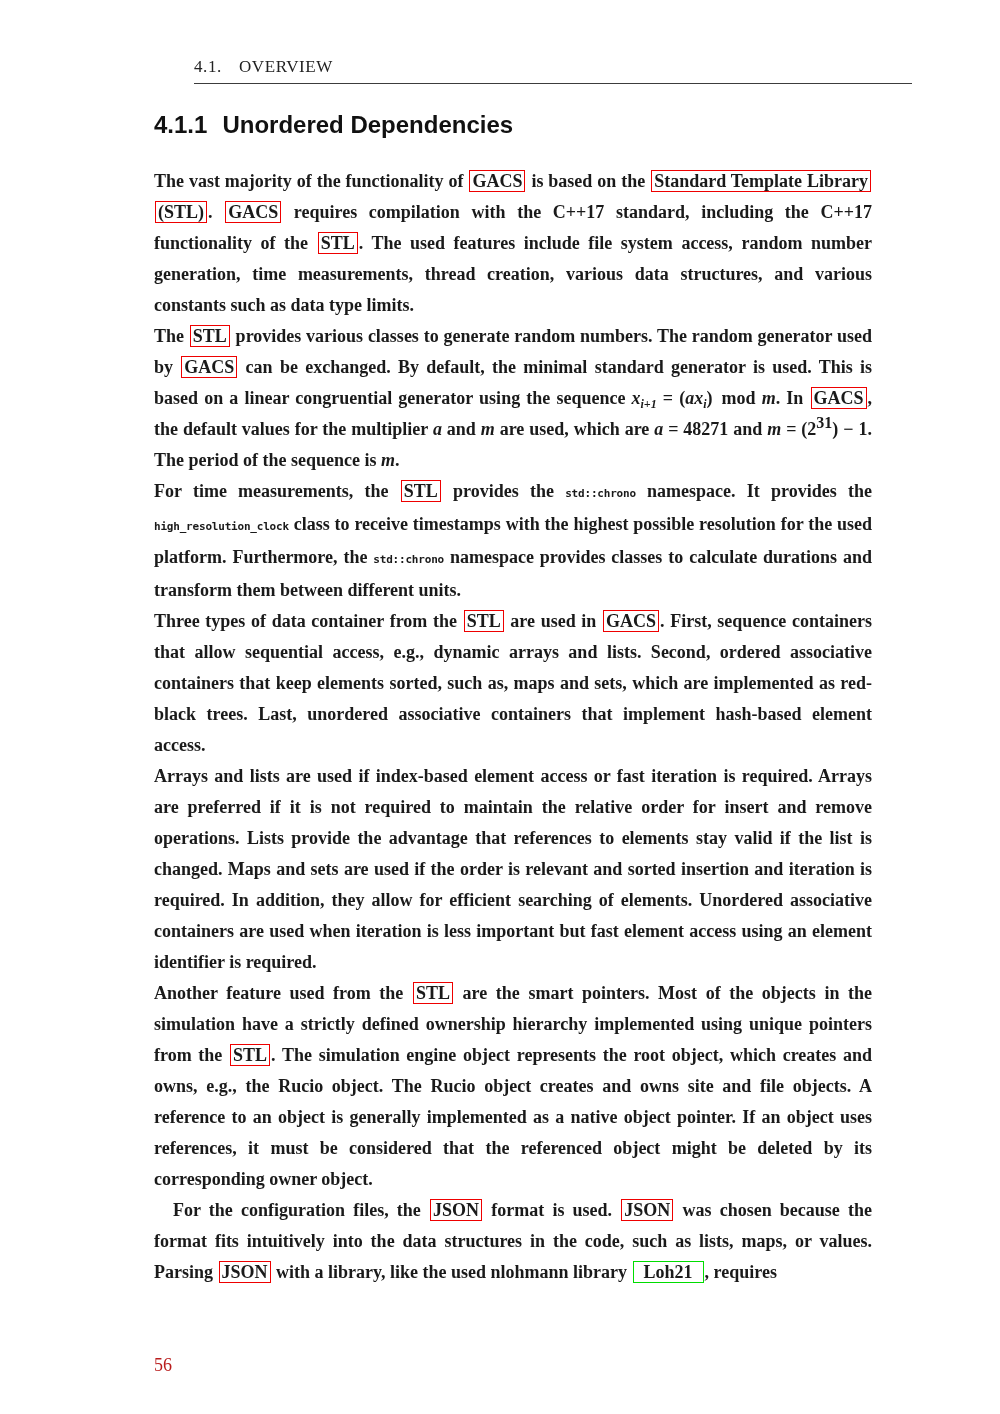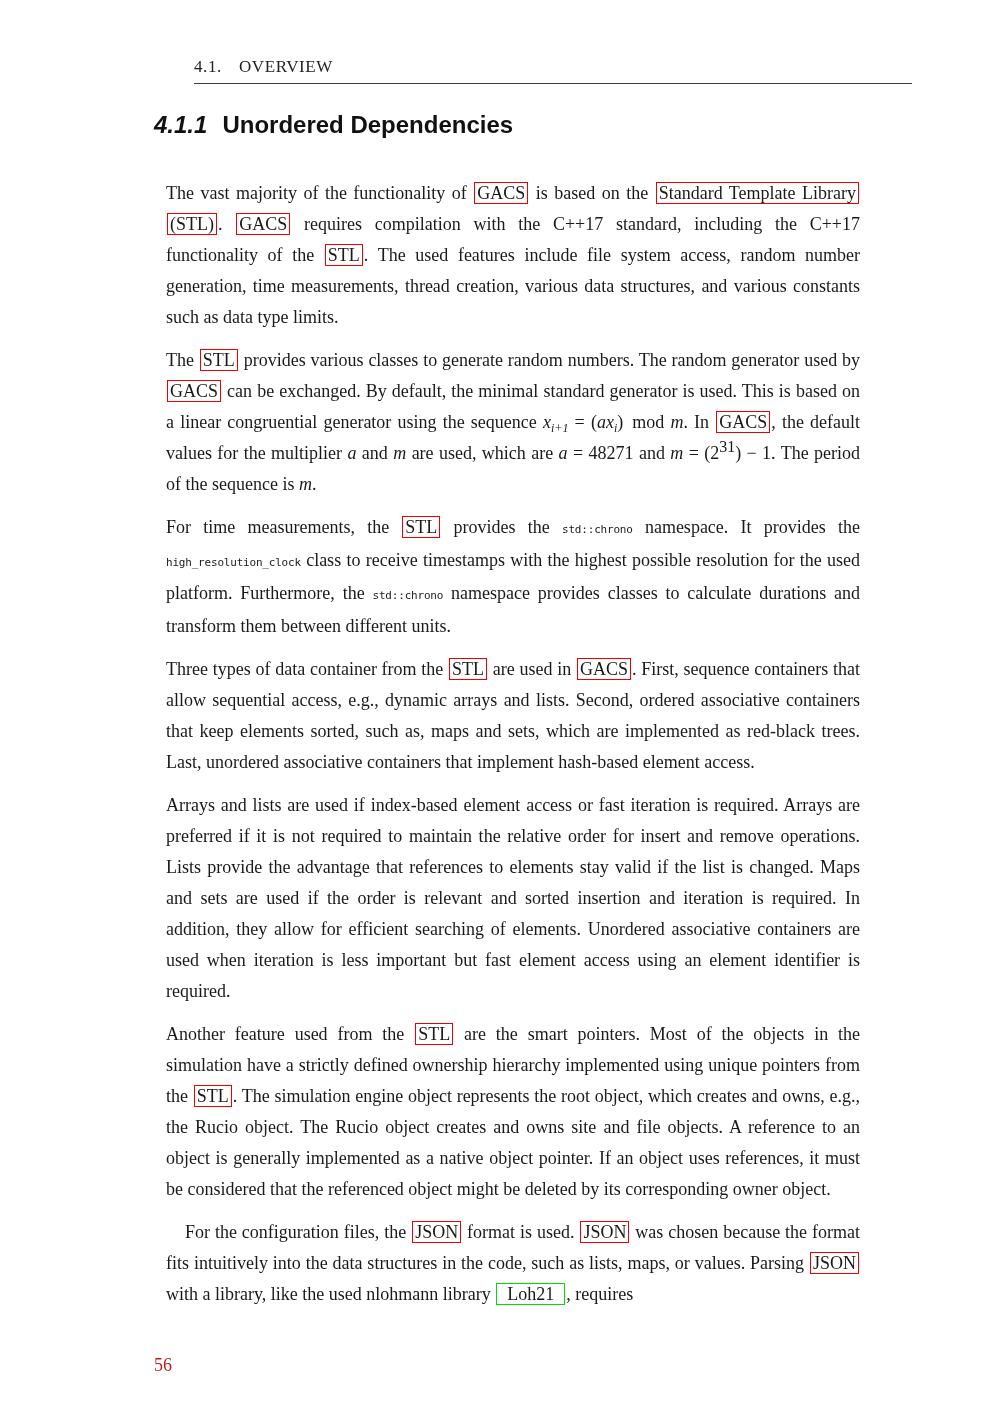--- a/index.html
+++ b/index.html
@@ -48,37 +48,37 @@
     top: 111px;
     margin: 0;
     font-family: "Liberation Sans", sans-serif;
     font-weight: 700;
     font-size: 24px;
     color: #111111;
     white-space: nowrap;
   }
   .section-heading .hnum {
     margin-right: 15px;
-    font-style: italic;
   }
 
   
   .body-text {
     position: absolute;
     left: 154px;
     top: 166px;
     width: 718px;
     font-size: 18px;
     line-height: 31px;
     text-align: justify;
     color: #1a1a1a;
   }
   .body-text p {
-    margin: 12px;
+    margin: 0;
     padding: 0;
+    font-weight: bold;
   }
   .body-text p.indent {
     text-indent: 19px;
   }
 
   
   .boxed-link {
     border: 1.4px solid var(--link-border, #ee0000);
     padding: 0 2px;
     margin: 0 1px;

